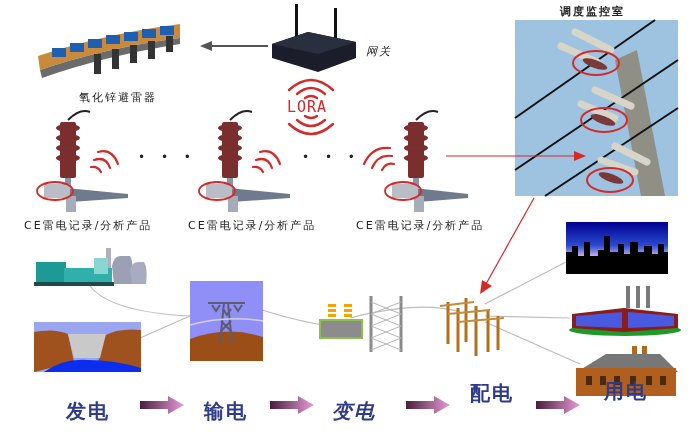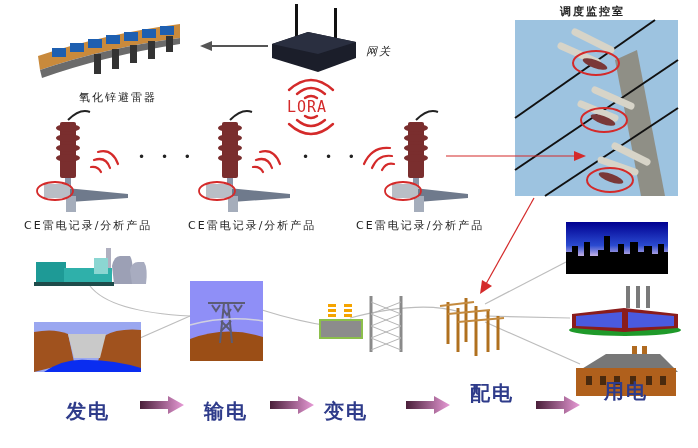--- a/index.html
+++ b/index.html
@@ -307,21 +307,21 @@
   </svg>
 
 <div class="stage" style="left:66px;top:398px;">发电</div>
 <svg style="left:140px;top:396px;width:44px;height:18px;" viewBox="0 0 44 18">
   <path d="M0 5 L28 5 L28 0 L44 9 L28 18 L28 13 L0 13 Z" fill="url(#arrowgrad)"></path>
 </svg>
 <div class="stage" style="left:204px;top:398px;">输电</div>
 <svg style="left:270px;top:396px;width:44px;height:18px;" viewBox="0 0 44 18">
   <path d="M0 5 L28 5 L28 0 L44 9 L28 18 L28 13 L0 13 Z" fill="url(#arrowgrad)"></path>
 </svg>
-<div class="stage" style="left:324px;top:398px;">变电</div>
+<div class="stage" style="left:332px;top:398px;font-style:italic;">变电</div>
 <svg style="left:406px;top:396px;width:44px;height:18px;" viewBox="0 0 44 18">
   <path d="M0 5 L28 5 L28 0 L44 9 L28 18 L28 13 L0 13 Z" fill="url(#arrowgrad)"></path>
 </svg>
 <div class="stage" style="left:470px;top:380px;">配电</div>
 <svg style="left:536px;top:396px;width:44px;height:18px;" viewBox="0 0 44 18">
   <path d="M0 5 L28 5 L28 0 L44 9 L28 18 L28 13 L0 13 Z" fill="url(#arrowgrad)"></path>
 </svg>
 <div class="stage" style="left:604px;top:378px;">用电</div>
 
 </body></html>

